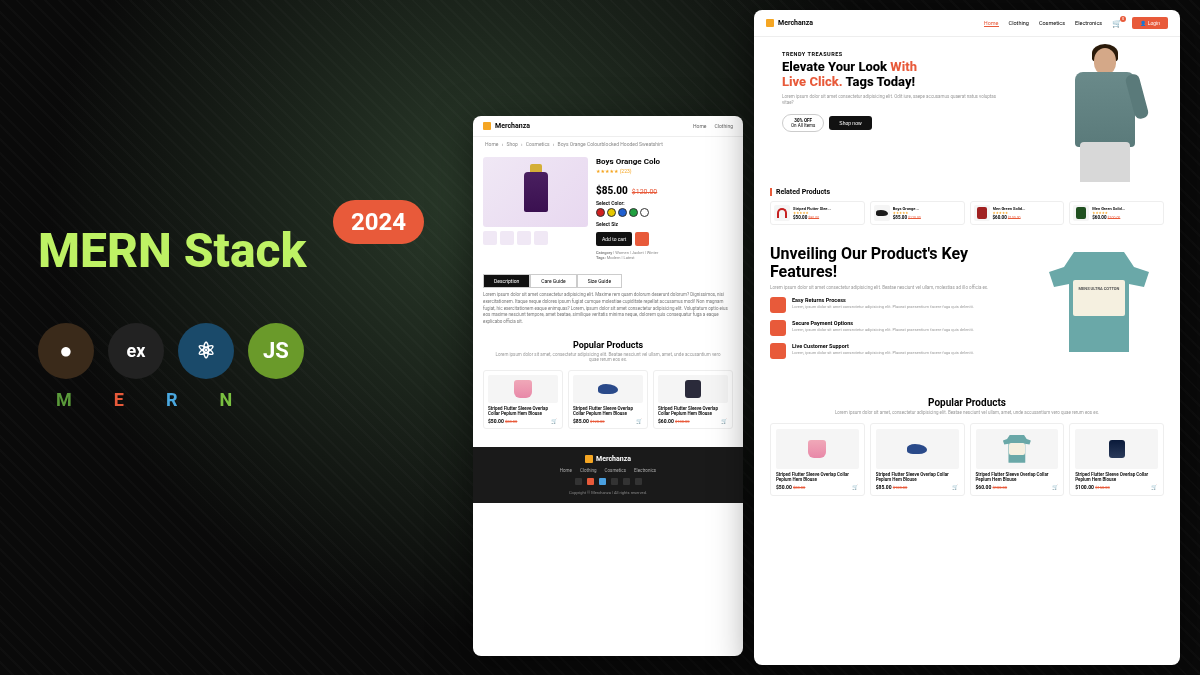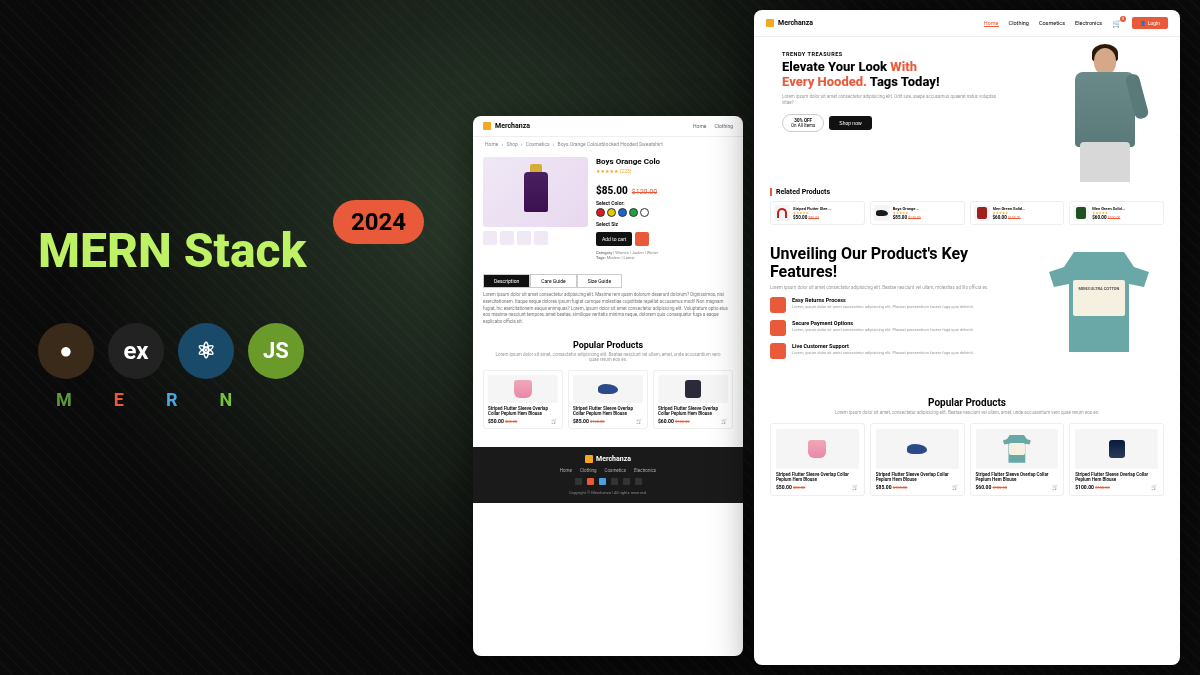--- a/index.html
+++ b/index.html
@@ -4,28 +4,28 @@
 <style>
 *{box-sizing:border-box;margin:0;padding:0}
 body{font-family:-apple-system,BlinkMacSystemFont,"Segoe UI",Roboto,sans-serif;width:1200px;height:675px;overflow:hidden;background:#0a0a0a;position:relative}
 .bg{position:absolute;inset:0;background:radial-gradient(circle at 40% 30%,#2a3a2a 0%,#0a0a0a 50%),linear-gradient(135deg,#1a2818,#0a0a0a);z-index:0}
 .bg::before{content:"";position:absolute;inset:0;background:repeating-linear-gradient(45deg,transparent,transparent 8px,rgba(255,255,255,0.02) 8px,rgba(255,255,255,0.02) 10px)}
 .overlay{position:absolute;inset:0;z-index:1}
 
 
 .promo{position:absolute;left:38px;top:130px;color:white}
 .badge-admin{background:#e85a3a;color:white;padding:8px 22px;border-radius:30px;font-size:28px;font-weight:600;display:inline-block}
-.badge-year{position:absolute;left:295px;top:70px;background:#e85a3a;color:#000000;padding:8px 18px;border-radius:26px;font-size:24px;font-weight:700}
+.badge-year{position:absolute;left:295px;top:70px;background:#e85a3a;color:#ffffff;padding:8px 18px;border-radius:26px;font-size:24px;font-weight:700}
 .promo h1{font-size:48px;font-weight:800;margin-top:95px;line-height:1.1}
 .promo h1 .stack{color:#bef264}
 .promo h1 .app{color:white}
 .tech-row{display:flex;gap:14px;margin-top:45px}
 .tech{width:56px;height:56px;border-radius:50%;display:flex;align-items:center;justify-content:center;font-size:22px;font-weight:700;color:white}
 .tech.mongo{background:#3a2a1a}
-.tech.exp{background:#222;font-size:24px}
+.tech.exp{background:#222;font-size:18px}
 .tech.react{background:#1a4a6a}
 .tech.node{background:#6a9a2a}
 .mern-letters{display:flex;gap:42px;margin-top:10px;margin-left:18px;font-size:18px;font-weight:700}
 .mern-letters span:nth-child(1){color:#5a9a3a}
 .mern-letters span:nth-child(2){color:#e85a3a}
 .mern-letters span:nth-child(3){color:#4aa8e0}
 .mern-letters span:nth-child(4){color:#7ac040}
 
 
 .card{background:white;border-radius:8px;box-shadow:0 10px 40px rgba(0,0,0,0.5);position:absolute;overflow:hidden}
@@ -285,21 +285,21 @@
       <span>Electronics</span>
       <span class="cart-icn">🛒</span>
       <button class="btn-login">👤 <span>Login</span></button>
     </div>
   </div>
   <div class="hero">
     <div class="hero-l">
       <div class="hero-eyebrow">TRENDY TREASURES</div>
       <div class="hero-title">
         <span>Elevate Your Look </span><span class="accent">With</span><br>
-        <span class="accent">Every Hooded. </span><span>Tags Today!</span>
+        <span class="accent">Live Click. </span><span>Tags Today!</span>
       </div>
       <div class="hero-sub">Lorem ipsum dolor sit amet consectetur adipisicing elit. Odit iure, saepe accusamus quaerat natus voluptas vitae?</div>
       <div class="hero-btns">
         <div class="pill">
               <div class="off">30% OFF</div>
               <div>On All Items</div>
             </div>
         <button class="btn-shop">Shop now</button>
       </div>
     </div>

